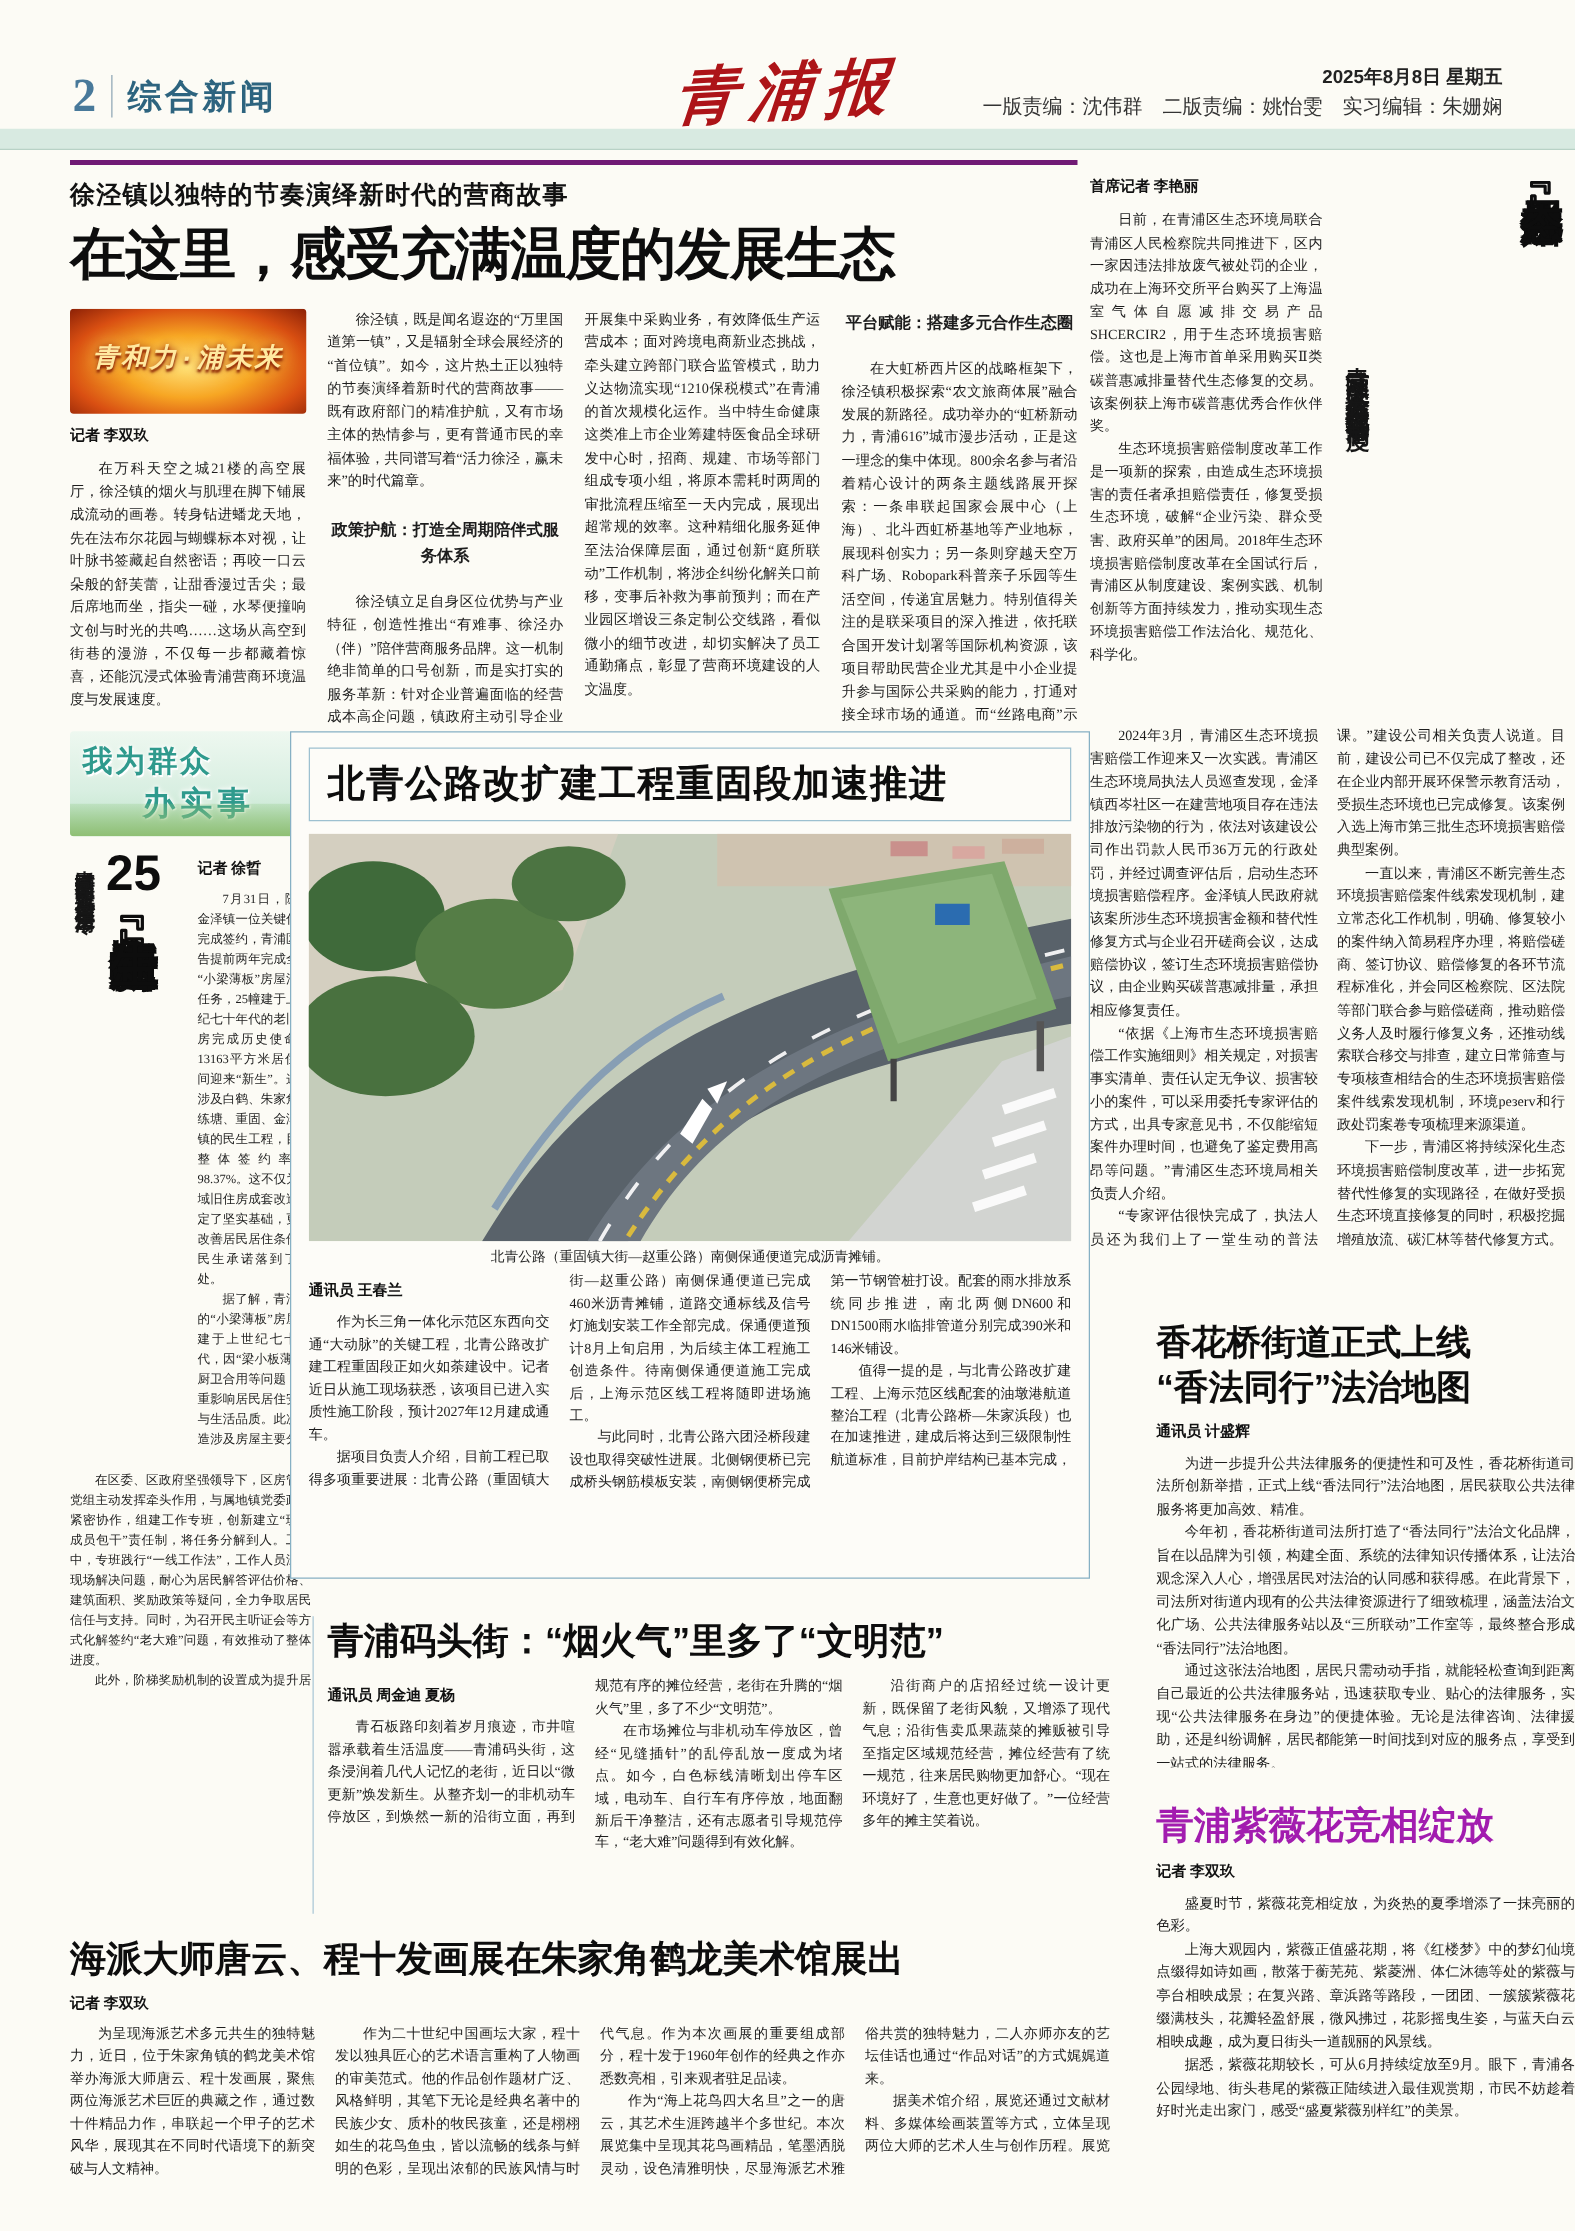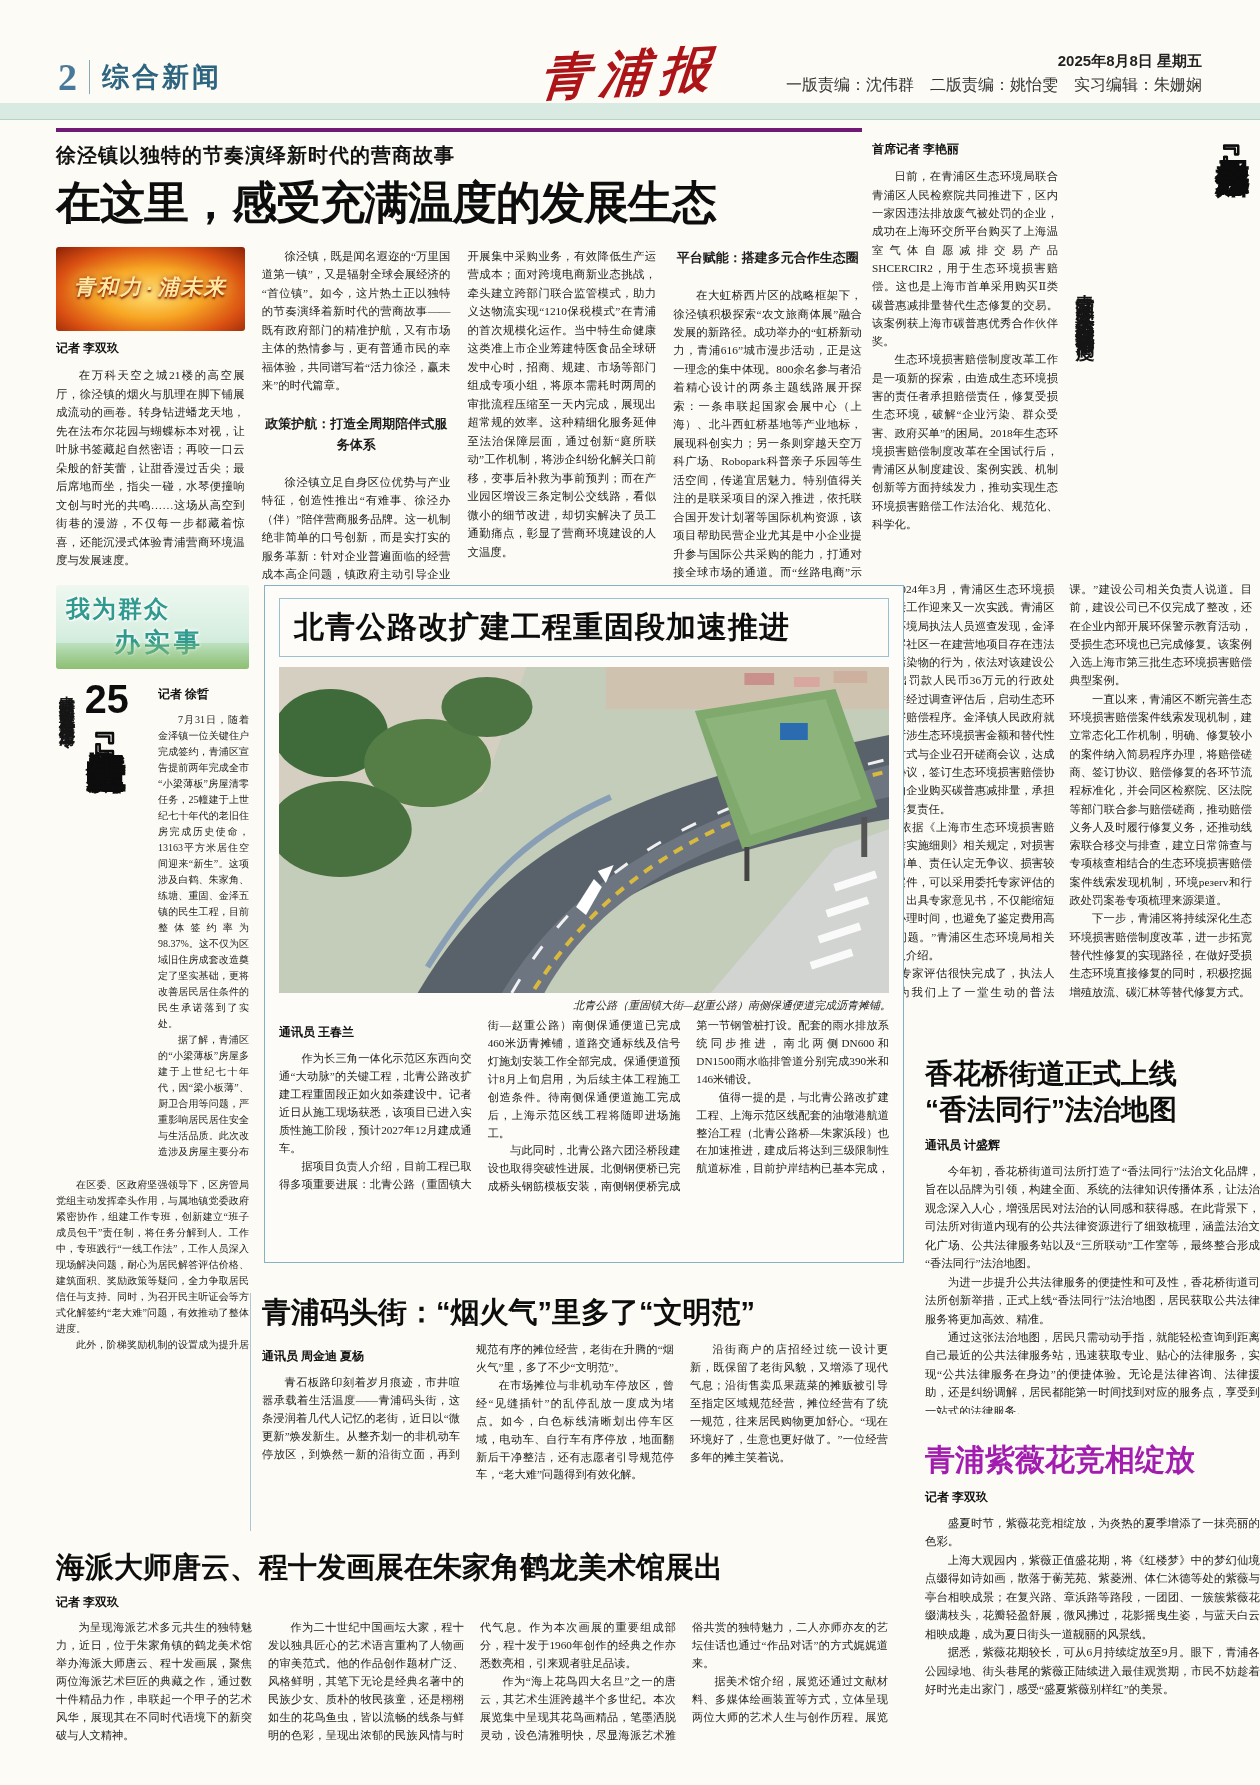--- a/index.html
+++ b/index.html
@@ -74,27 +74,27 @@
           font-family:"Liberation Sans","DejaVu Sans",sans-serif;}
   .housing-vtitle{position:absolute;left:30px;top:0;height:478px;writing-mode:vertical-rl;
           font-size:40px;font-weight:900;color:#0d0d0d;line-height:1.02;
           font-family:"Liberation Sans","DejaVu Sans",sans-serif;}
   .tcu{text-combine-upright:all;}
   .housing-coltext{position:absolute;left:102px;top:0;width:91px;height:478px;overflow:hidden;
           font-size:10px;line-height:1.6;}
   .housing-bottom{margin-top:20px;height:176px;overflow:hidden;font-size:10px;line-height:1.6;}
 
   
-  .roadbox{position:absolute;left:264px;top:585px;width:640px;height:678px;
+  .roadbox{position:absolute;left:232px;top:585px;width:640px;height:678px;
            border:1px solid #86b0c4;background:#fdfcf8;box-sizing:border-box;}
   .road-headbox{margin:12px 14px 10px;border:1px solid #9dc0d0;padding:8px 14px;}
   .road-title{font-size:30px;font-weight:900;color:#0d0d0d;letter-spacing:1px;}
   .road-photo{margin:0 14px;height:326px;}
   .road-photo svg{display:block;width:100%;height:100%;}
-  .caption{margin:5px 12px 2px;text-align:right;font-size:11px;font-style:italic;color:#222;}
+  .caption{margin:5px 22px 2px;text-align:center;font-size:11px;color:#222;}
   .road-body{margin:4px 14px;column-count:3;column-gap:16px;height:188px;overflow:hidden;
              font-size:11.2px;line-height:1.6;}
 
   
   .wharf{position:absolute;left:262px;top:1293px;width:626px;}
   .wharf-title{font-size:29px;font-weight:900;color:#0d0d0d;margin:0 0 8px;}
   .wharf-body{column-count:3;column-gap:16px;height:158px;overflow:hidden;font-size:11.2px;line-height:1.6;}
   .vline{position:absolute;left:250px;top:1293px;width:1px;height:238px;background:#a9c7d6;}
 
   
@@ -264,22 +264,22 @@
       </div>
   </div>
 
   <div class="law">
     <h2 class="law-title h-sans">
       <span>香花桥街道正式上线</span><br>
       <span>“香法同行”法治地图</span>
     </h2>
     <div class="byline">通讯员 计盛辉</div>
     <div class="law-body">
+        <p class="para">为进一步提升公共法律服务的便捷性和可及性，香花桥街道司法所创新举措，正式上线“香法同行”法治地图，居民获取公共法律服务将更加高效、精准。</p>
         <p class="para">今年初，香花桥街道司法所打造了“香法同行”法治文化品牌，旨在以品牌为引领，构建全面、系统的法律知识传播体系，让法治观念深入人心，增强居民对法治的认同感和获得感。在此背景下，司法所对街道内现有的公共法律资源进行了细致梳理，涵盖法治文化广场、公共法律服务站以及“三所联动”工作室等，最终整合形成“香法同行”法治地图。</p>
-        <p class="para">为进一步提升公共法律服务的便捷性和可及性，香花桥街道司法所创新举措，正式上线“香法同行”法治地图，居民获取公共法律服务将更加高效、精准。</p>
         <p class="para">通过这张法治地图，居民只需动动手指，就能轻松查询到距离自己最近的公共法律服务站，迅速获取专业、贴心的法律服务，实现“公共法律服务在身边”的便捷体验。无论是法律咨询、法律援助，还是纠纷调解，居民都能第一时间找到对应的服务点，享受到一站式的法律服务。</p>
       </div>
   </div>
 
   <div class="flower">
     <h2 class="flower-title h-sans">青浦紫薇花竞相绽放</h2>
     <div class="byline">记者 李双玖</div>
     <div class="flower-body">
         <p class="para">盛夏时节，紫薇花竞相绽放，为炎热的夏季增添了一抹亮丽的色彩。</p>
         <p class="para">上海大观园内，紫薇正值盛花期，将《红楼梦》中的梦幻仙境点缀得如诗如画，散落于蘅芜苑、紫菱洲、体仁沐德等处的紫薇与亭台相映成景；在复兴路、章浜路等路段，一团团、一簇簇紫薇花缀满枝头，花瓣轻盈舒展，微风拂过，花影摇曳生姿，与蓝天白云相映成趣，成为夏日街头一道靓丽的风景线。</p>

